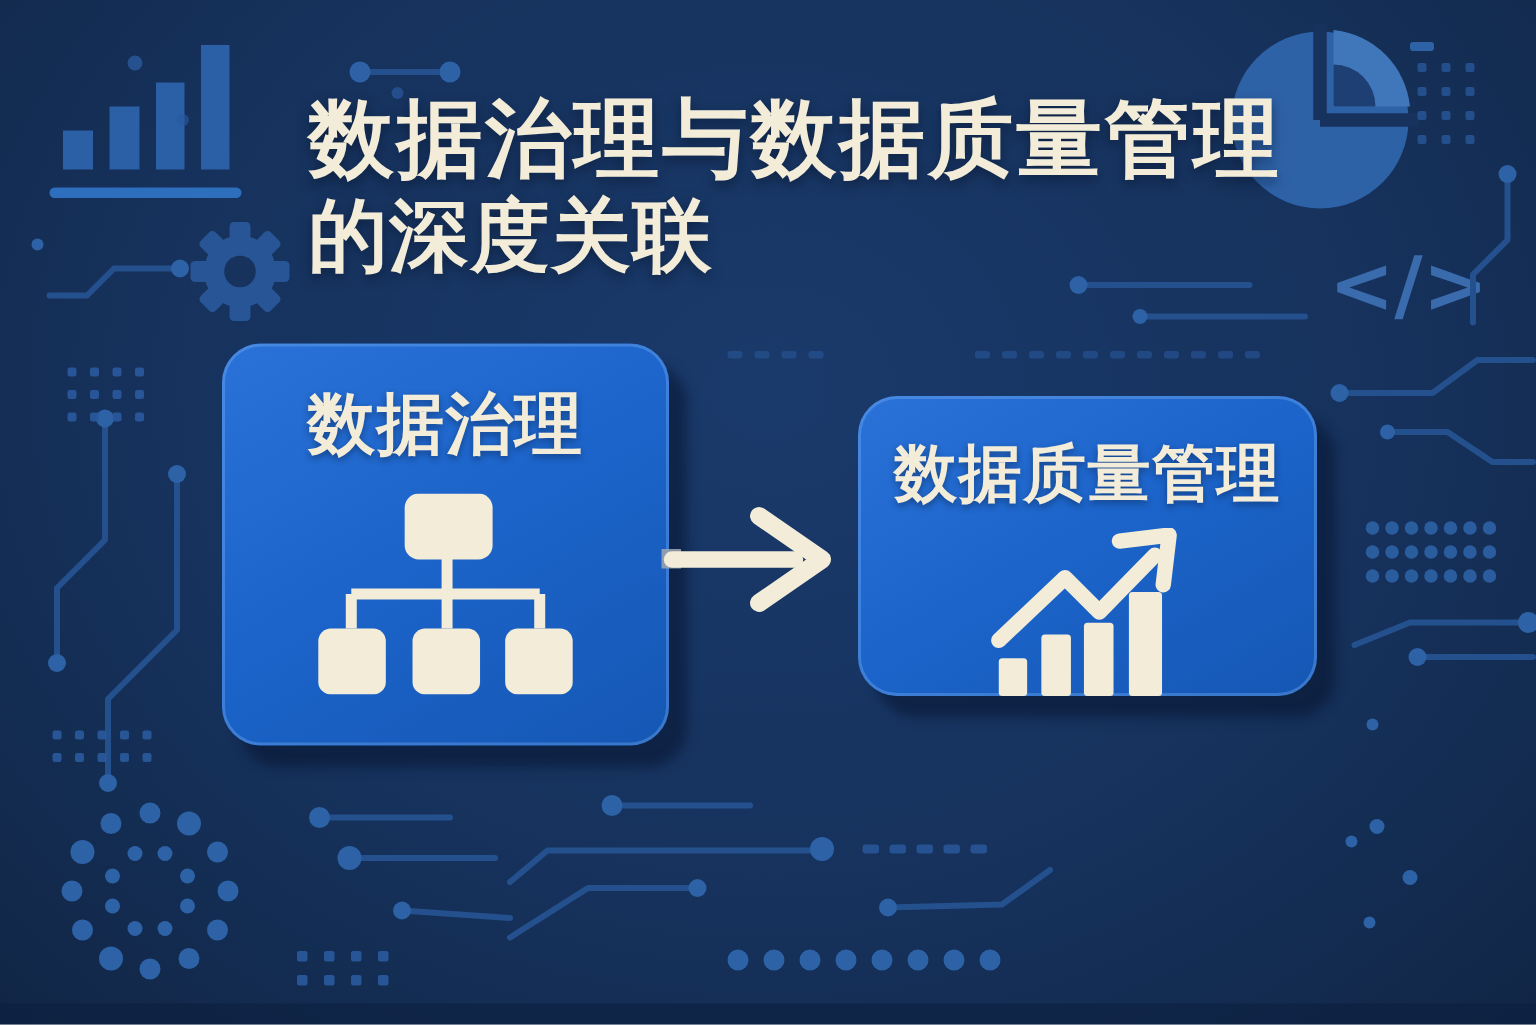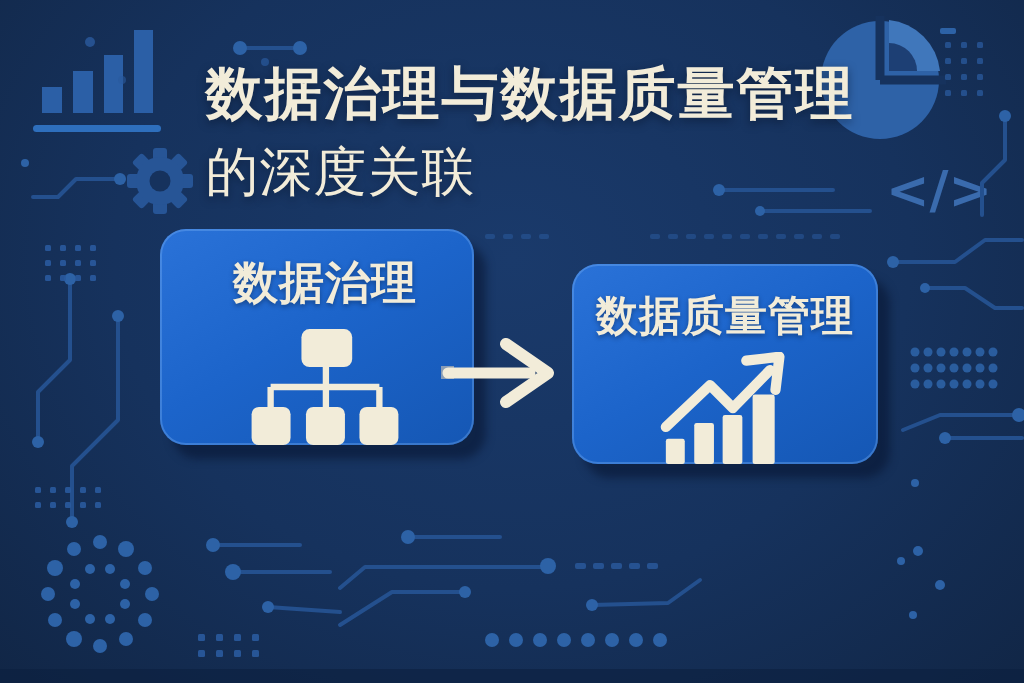--- a/index.html
+++ b/index.html
@@ -9,28 +9,28 @@
     font-family:"Liberation Sans","DejaVu Sans",sans-serif;
   }
   .stage{position:absolute;inset:0;}
   svg.bg{position:absolute;inset:0;pointer-events:none;}
   .title{
     position:absolute;top:62px;left:530px;transform:translateX(-50%);
     text-align:left;white-space:nowrap;color:#f2ecd9;
     text-shadow:0 3px 8px rgba(5,15,35,.5);
   }
   .title .t1{font-size:57px;font-weight:bold;letter-spacing:2px;line-height:1.1;}
-  .title .t2{font-size:53px;font-weight:normal;letter-spacing:1px;margin-top:18px;line-height:1.1;}
+  .title .t2{font-size:53px;font-weight:bold;letter-spacing:1px;margin-top:4px;line-height:1.1;}
   .card{
     position:absolute;border-radius:26px;
     background:linear-gradient(150deg,#2a72d8 0%,#1c64ca 48%,#1557b4 100%);
     box-shadow:inset 0 0 0 2px rgba(130,185,248,.33), 12px 14px 8px rgba(8,20,48,.55);
     display:flex;flex-direction:column;align-items:center;
   }
-  .card-left{left:160px;top:229px;width:298px;height:216px;padding-left:16px;}
+  .card-left{left:148px;top:229px;width:298px;height:268px;}
   .card-right{left:572px;top:264px;width:306px;height:200px;}
   .card h2{
     margin:0;color:#f2ecd9;font-weight:bold;letter-spacing:1px;
     text-shadow:0 2px 5px rgba(5,15,35,.4);
   }
   .card-left h2{font-size:45px;margin-top:24px;}
   .card-right h2{font-size:42px;margin-top:24px;}
   .card-left .card-icon{margin-top:16px;}
   .card-right .card-icon{margin-top:8px;}
   svg.connector{position:absolute;left:436px;top:336px;}

